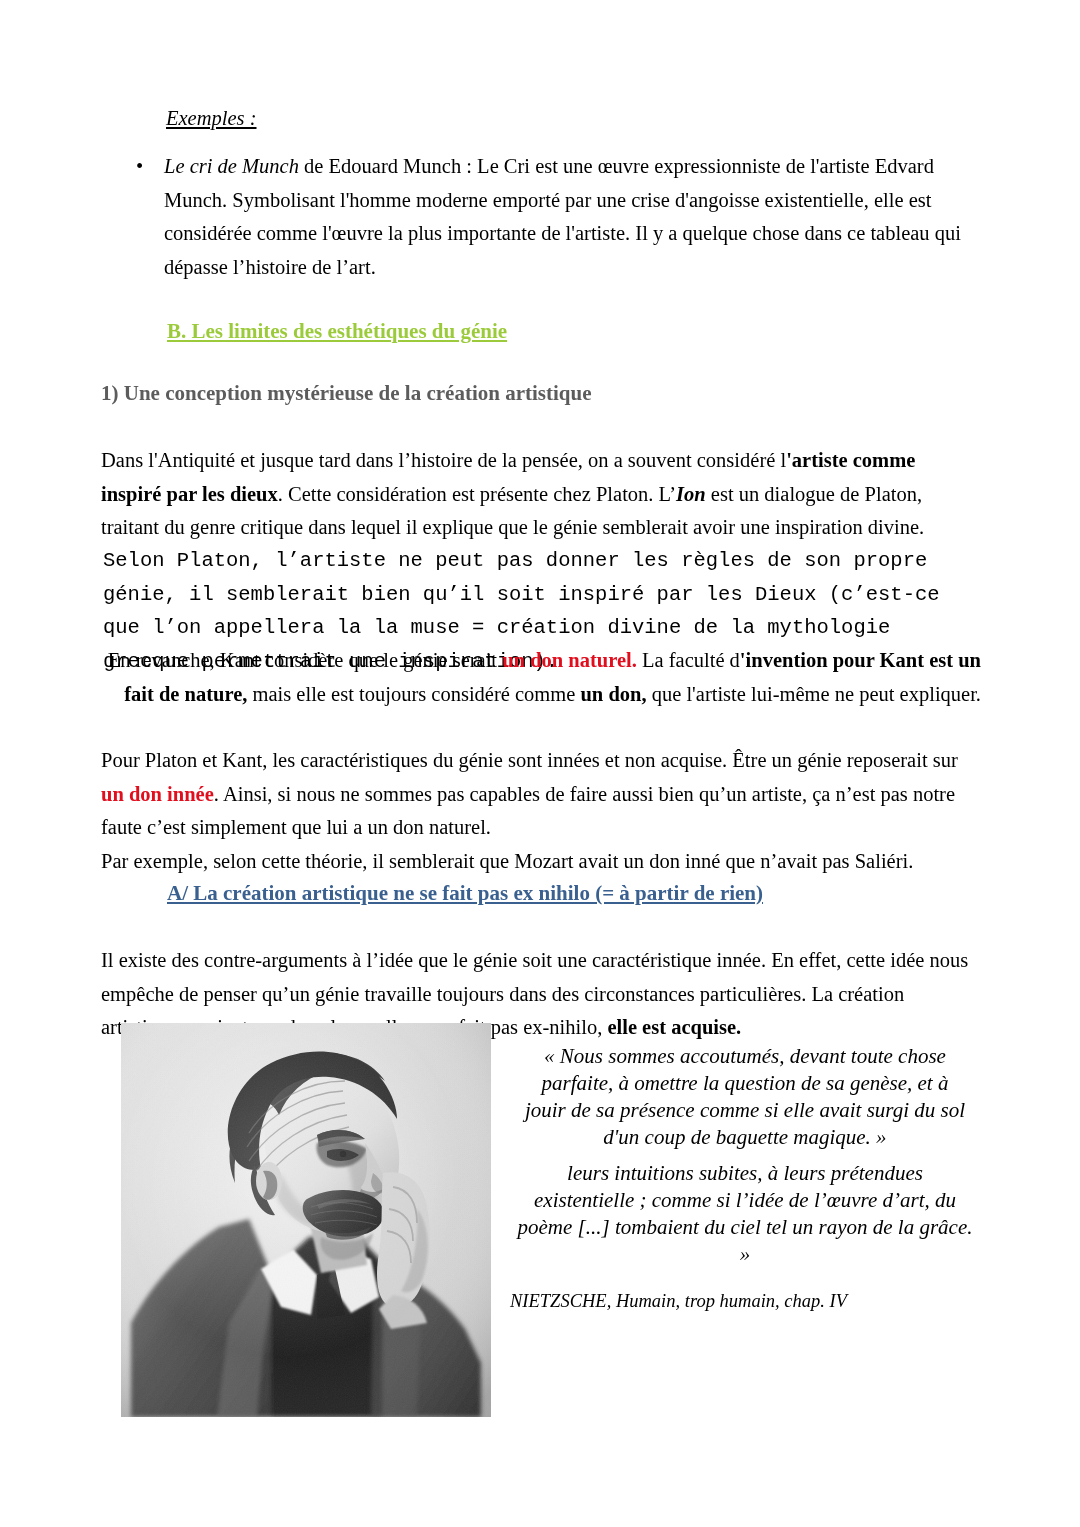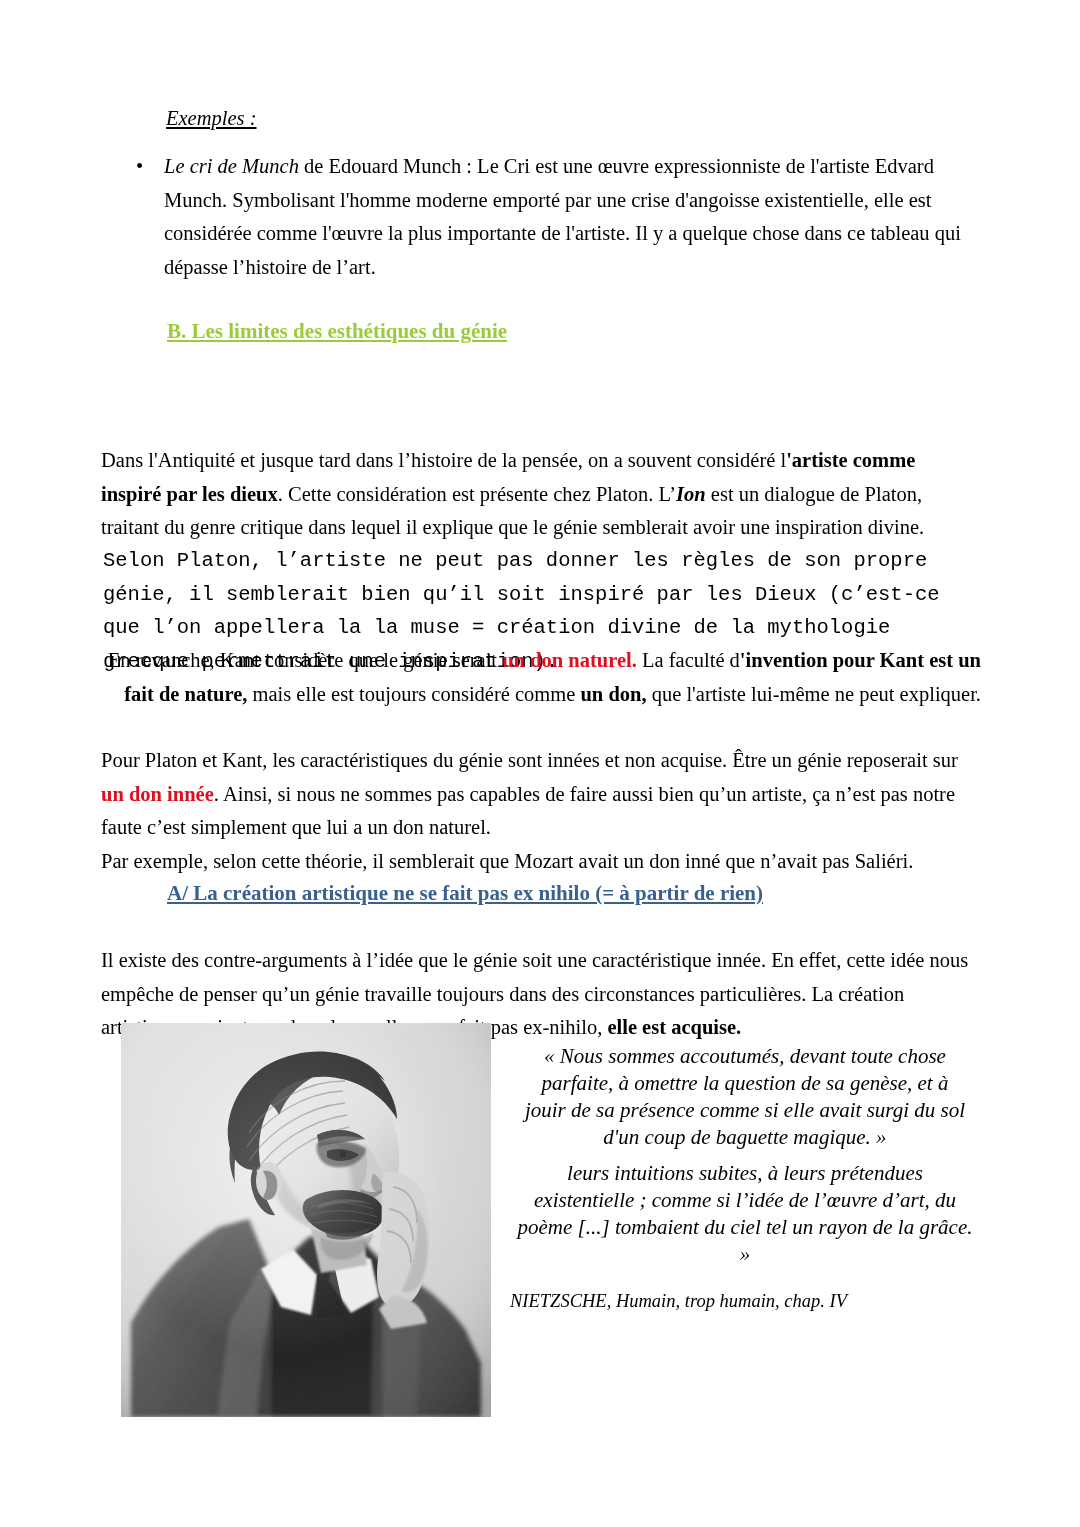--- a/index.html
+++ b/index.html
@@ -128,20 +128,21 @@
 
   <div class="block" style="left:130px; top:150px; width:840px;">
     <div class="bullet-row">
       <span class="bullet-dot">•</span>
       <span class="bullet-text"><i>Le cri de Munch</i><span> de Edouard Munch : Le Cri est une œuvre expressionniste de l'artiste Edvard Munch. Symbolisant l'homme moderne emporté par une crise d'angoisse existentielle, elle est considérée comme l'œuvre la plus importante de l'artiste. Il y a quelque chose dans ce tableau qui dépasse l’histoire de l’art.</span></span>
     </div>
   </div>
 
   <div class="block heading-green" style="left:167px; top:316px;">B. Les limites des esthétiques du génie</div>
 
+  <div class="block heading-gray" style="left:101px; top:378px;">1) Une conception mystérieuse de la création artistique</div>
 
   <div class="block body-text" style="left:101px; top:428px; width:878px;"><span>Dans l'Antiquité et jusque tard dans l’histoire de la pensée, on a souvent considéré l</span><b>'artiste comme inspiré par les dieux</b><span>. Cette considération est présente chez Platon. L’</span><b><i>Ion</i></b><span> est un dialogue de Platon, traitant du genre critique dans lequel il explique que le génie semblerait avoir une inspiration divine.</span></div>
 
   <div class="block body-text" style="left:103px; top:528px; width:878px;font-family:Liberation Mono, monospace;">Selon Platon, l’artiste ne peut pas donner les règles de son propre génie, il semblerait bien qu’il soit inspiré par les Dieux (c’est-ce que l’on appellera la la muse = création divine de la mythologie grecque permettrait une inspiration).</div>
 
   <div class="block body-text" style="left:101px; top:628px; width:880px;text-align:right;"><span>En revanche, Kant considère que le génie serait </span><span class="red">un don naturel.</span><span> La faculté d</span><b>'invention pour Kant est un fait de nature,</b><span> mais elle est toujours considéré comme </span><b>un don,</b><span> que l'artiste lui-même ne peut expliquer.</span></div>
 
   <div class="block body-text" style="left:101px; top:728px; width:880px;"><span>Pour Platon et Kant, les caractéristiques du génie sont innées et non acquise. Être un génie reposerait sur </span><span class="red">un don innée</span><span>. Ainsi, si nous ne sommes pas capables de faire aussi bien qu’un artiste, ça n’est pas notre faute c’est simplement que lui a un don naturel.</span><br><span>Par exemple, selon cette théorie, il semblerait que Mozart avait un don inné que n’avait pas Saliéri.</span></div>
 
   <div class="block heading-blue" style="left:167px; top:878px;">A/ La création artistique ne se fait pas ex nihilo (= à partir de rien)</div>

